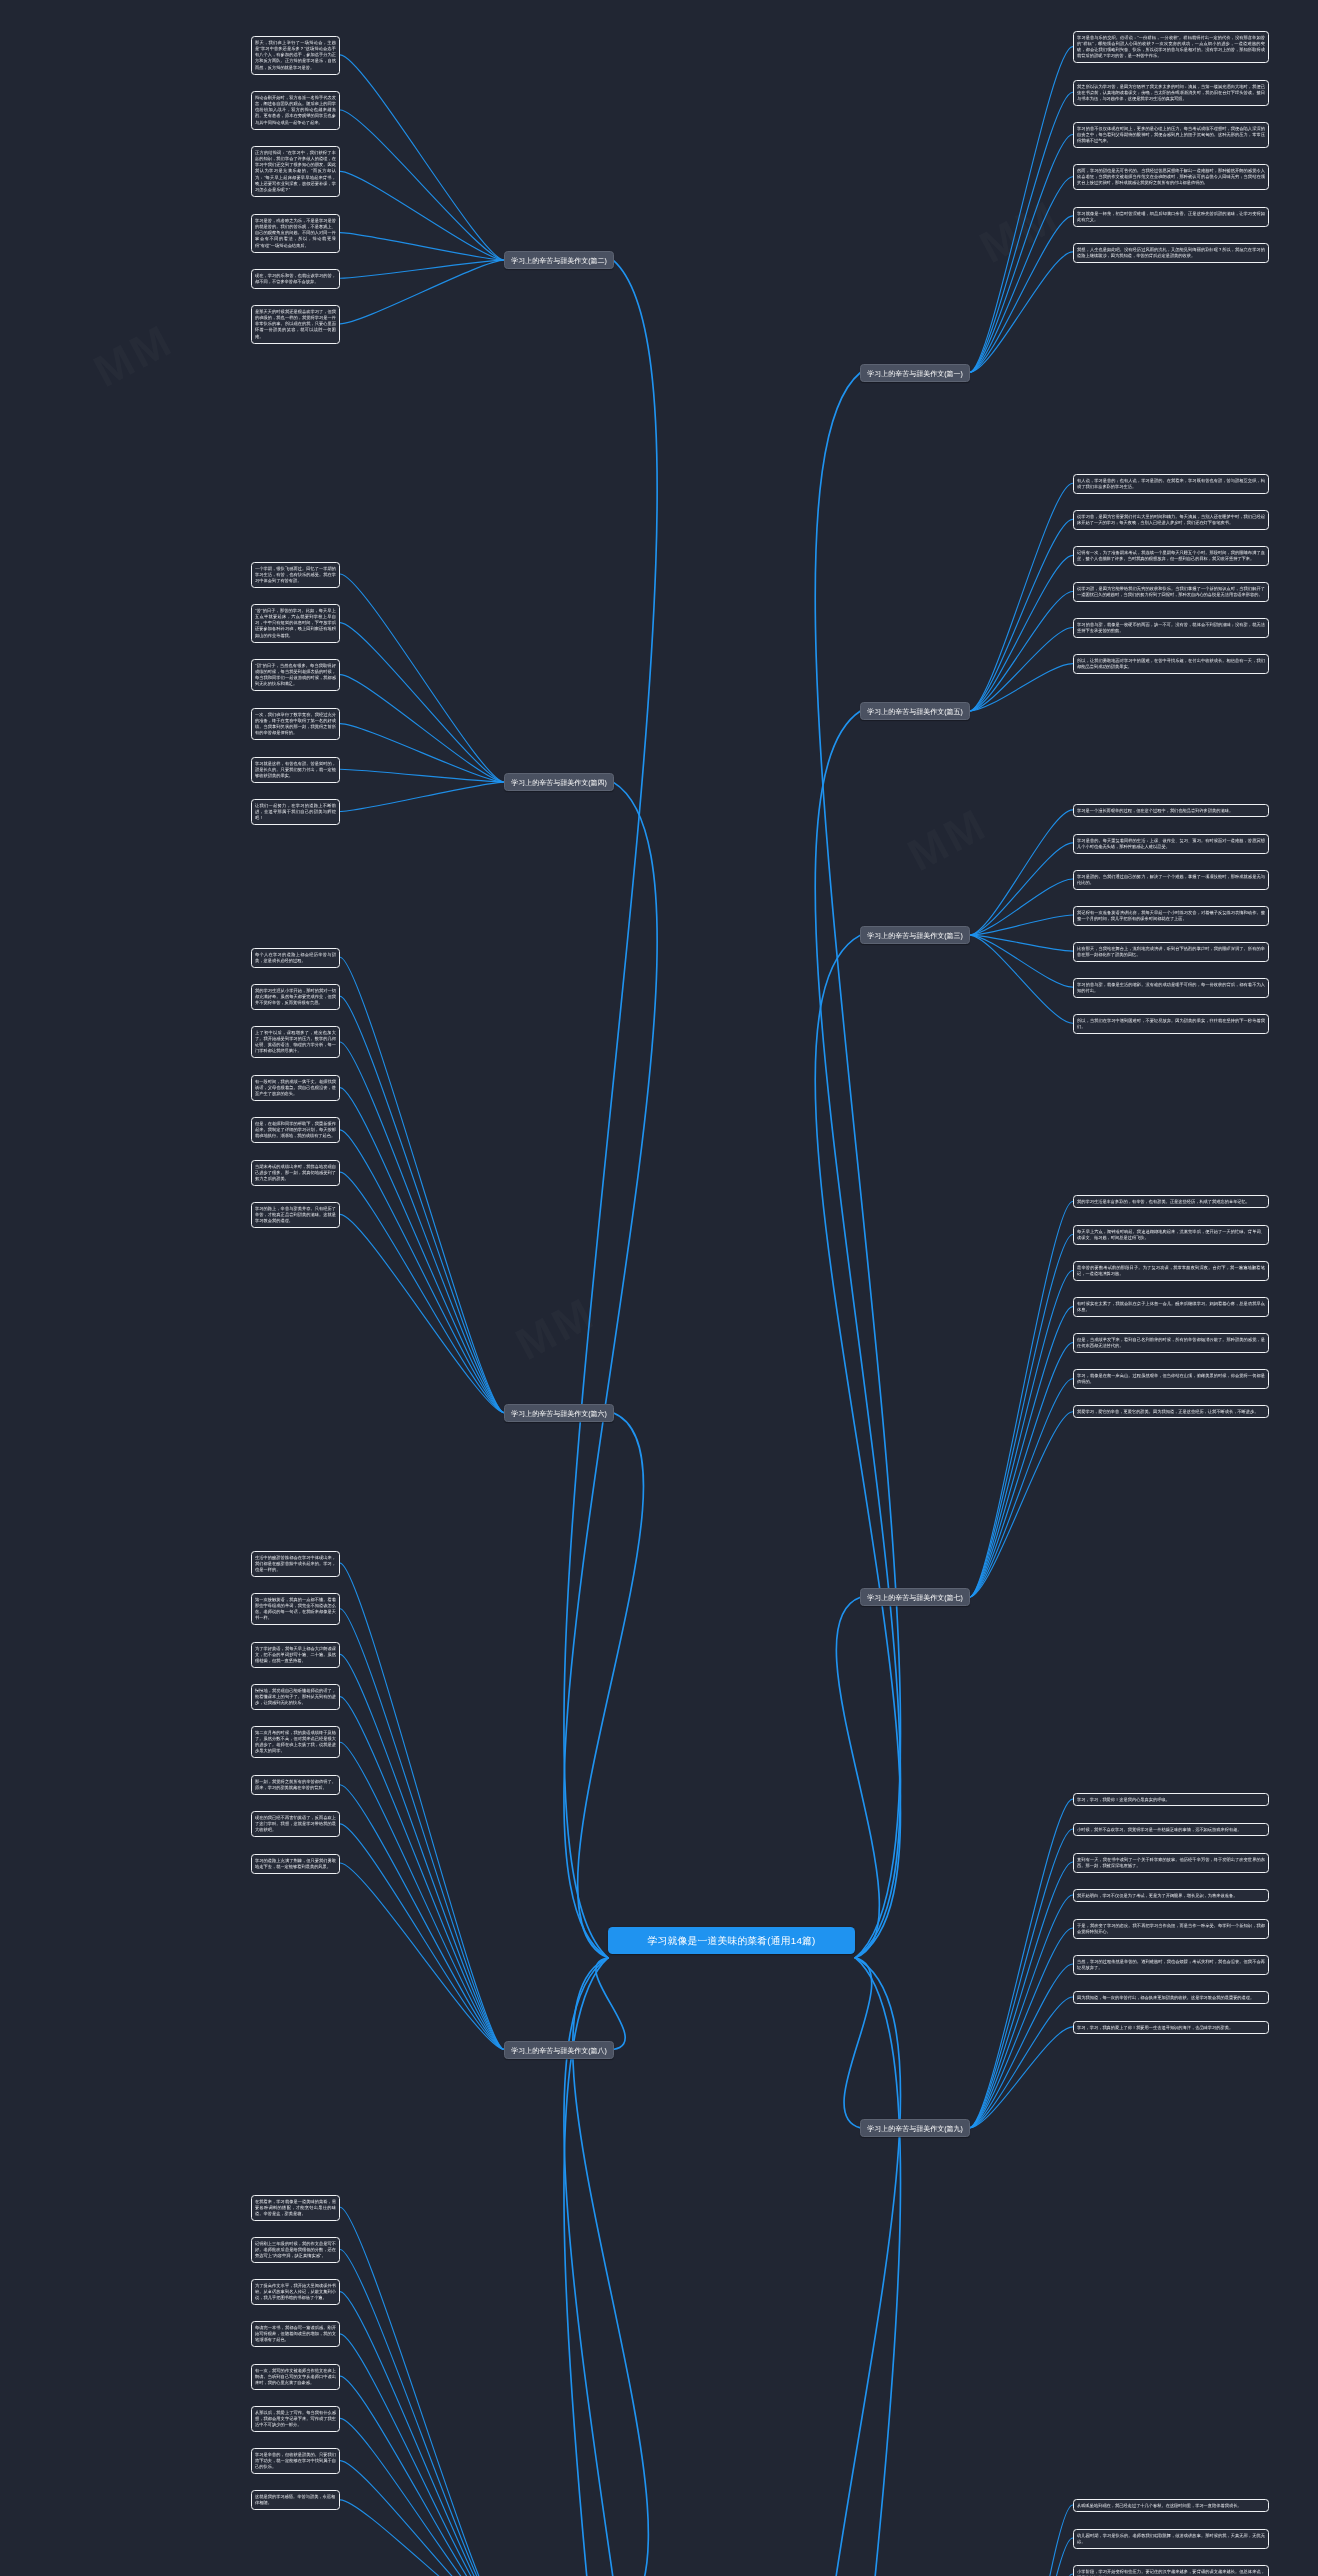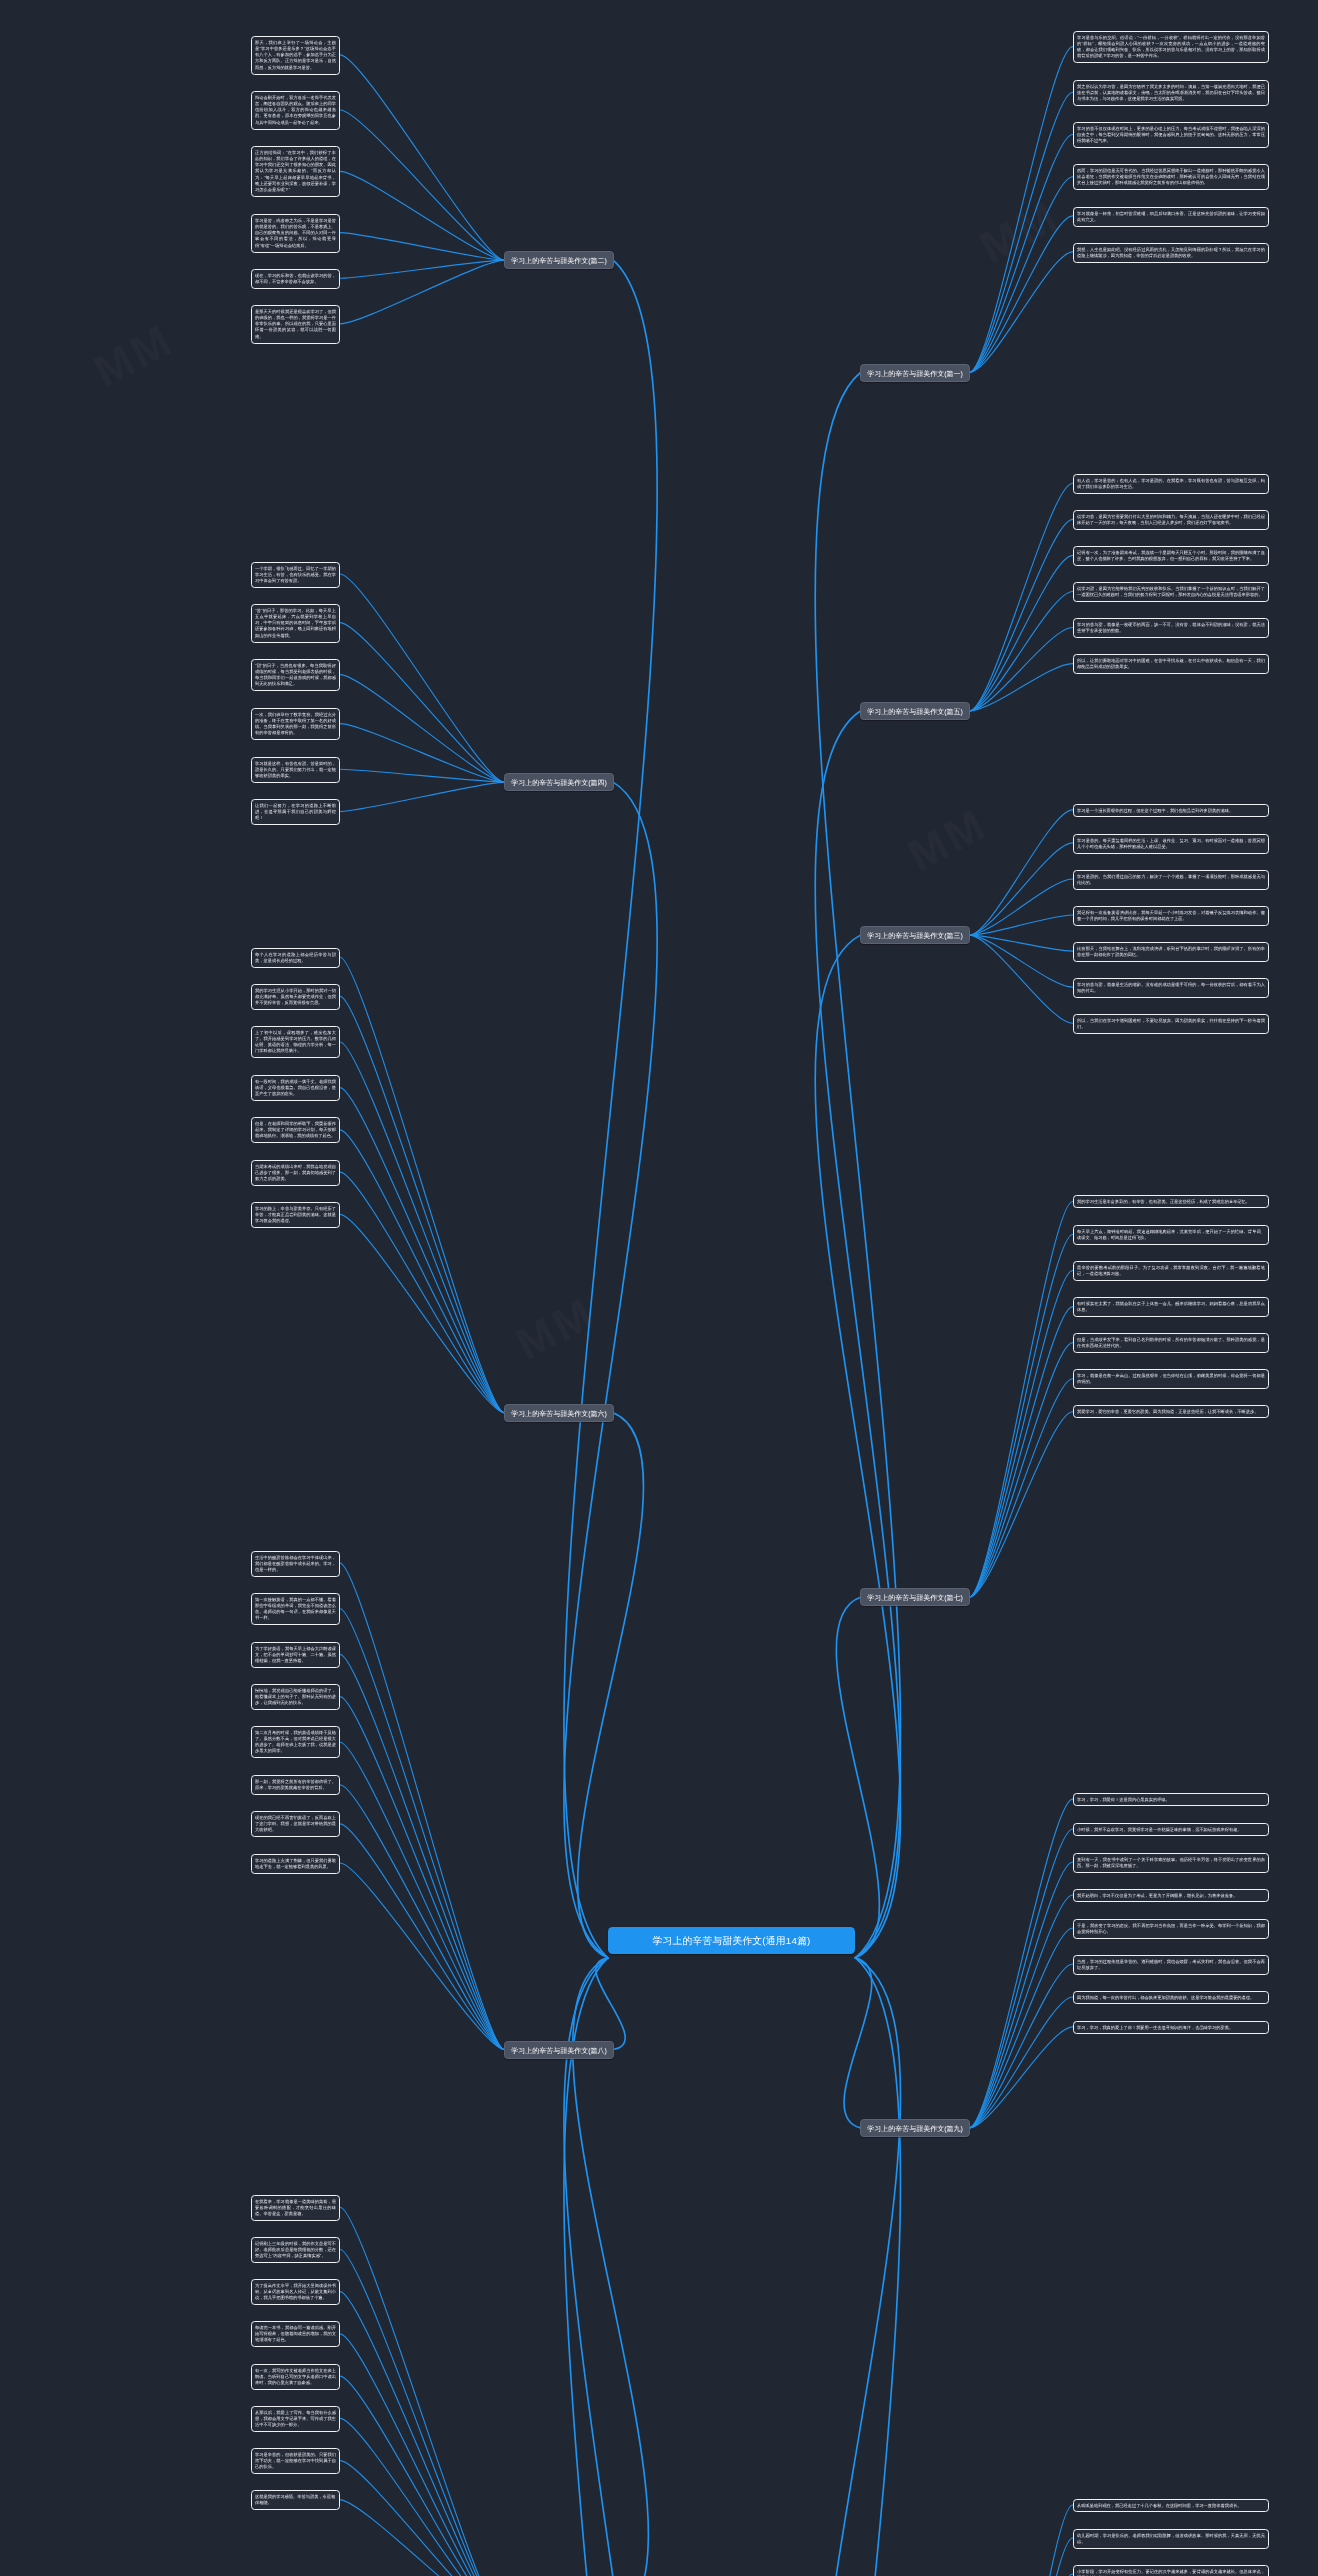--- a/index.html
+++ b/index.html
@@ -202,21 +202,21 @@
       <path d="M 1894 6870 C 1940 6870, 2036 6150, 2082 6150" fill="none" stroke="#1f93f0" stroke-width="2.2" stroke-opacity="0.95" stroke-linecap="round"></path>
       <path d="M 1894 6870 C 1940 6870, 2036 6208, 2082 6208" fill="none" stroke="#1f93f0" stroke-width="2.2" stroke-opacity="0.95" stroke-linecap="round"></path>
       <path d="M 1894 6870 C 1940 6870, 2036 6266, 2082 6266" fill="none" stroke="#1f93f0" stroke-width="2.2" stroke-opacity="0.95" stroke-linecap="round"></path>
       <path d="M 1894 6870 C 1940 6870, 2036 6324, 2082 6324" fill="none" stroke="#1f93f0" stroke-width="2.2" stroke-opacity="0.95" stroke-linecap="round"></path>
       <path d="M 1894 6870 C 1940 6870, 2036 6382, 2082 6382" fill="none" stroke="#1f93f0" stroke-width="2.2" stroke-opacity="0.95" stroke-linecap="round"></path>
       <path d="M 1894 6870 C 1940 6870, 2036 6440, 2082 6440" fill="none" stroke="#1f93f0" stroke-width="2.2" stroke-opacity="0.95" stroke-linecap="round"></path>
       <path d="M 1894 6870 C 1940 6870, 2036 6498, 2082 6498" fill="none" stroke="#1f93f0" stroke-width="2.2" stroke-opacity="0.95" stroke-linecap="round"></path>
       <path d="M 1660 3800 C 1960 4045.6, 1370 6624.4, 1670 6870" fill="none" stroke="#1f93f0" stroke-width="3.2" stroke-opacity="1" stroke-linecap="round"></path>
     </svg>
 
-  <div class="root-node" id="root-node" style="width: 247px; left: 608px; top: 1927px;">学习上的辛苦与甜美作文(通用14篇)</div>
+  <div class="root-node" id="root-node" style="width: 247px; left: 608px; top: 1927px;">学习就像是一道美味的菜肴(通用14篇)</div>
 
 <div class="branch-node" style="left: 504px; top: 251px;"><span>学习上的辛苦与甜美作文(篇二)</span></div>
     <div class="leaf-node" style="width: 89px; left: 251px; top: 36px;"><span>那天，我们班上举行了一场辩论会，主题是"学习中苦多还是乐多？"这场辩论会选手有八个人，有参加的选手，参加选手分为正方和反方两队。正方辩的是学习是乐，自然而然，反方辩的就是学习是苦。</span></div>
     <div class="leaf-node" style="width: 89px; left: 251px; top: 91px;"><span>辩论会刚开始时，双方各派一名辩手代表发言，阐述各自团队的观点。随后班上的同学也纷纷加入战斗，双方的辩论也越来越激烈。更有甚者，原本在旁观望的同学竟也参与其中同辩论成员一起争论了起来。</span></div>
     <div class="leaf-node" style="width: 89px; left: 251px; top: 146px;"><span>正方的结辩词："在学习中，我们获得了丰富的知识，我们学会了许多做人的道理，在学习中我们还交到了很多知心的朋友。因此我认为学习是充满乐趣的。"而反方却认为："每天早上起床都要早早地起来背书，晚上还要写作业到深夜，放假还要补课，学习怎么会是乐呢？"</span></div>
     <div class="leaf-node" style="width: 89px; left: 251px; top: 214px;"><span>学习是苦，或者称之为乐，不是是学习是苦的就是苦的。我们的苦乐观，不是客观上、自己的观察角度的问题。不同的人对同一件事会有不同的看法，所以，辩论就更显得"有理"一场辩论会结束后。</span></div>
     <div class="leaf-node" style="width: 89px; left: 251px; top: 269px;"><span>现在，学习的乐和苦，也就应该学习的苦，都不同，不管多辛苦都不会放弃。</span></div>
     <div class="leaf-node" style="width: 89px; left: 251px; top: 305px;"><span>是那天天的时候我还是很喜欢学习了，但我的班级的，我也一样的，我觉得学习是一件非常快乐的事。所以现在的我，只要心里面怀着一份甜美的笑容，就可以战胜一切困难。</span></div>
     <div class="branch-node" style="left: 860px; top: 364px;"><span>学习上的辛苦与甜美作文(篇一)</span></div>
     <div class="leaf-node" style="width: 196px; left: 1073px; top: 31px;"><span>学习是苦与乐的交织。俗话说："一份耕耘，一分收获"。耕耘就得付出一定的代价，没有那含辛如苦的"耕耘"，哪能领会到甜人心田的收获？一次次竞赛的成功，一点点细小的进步，一道道难题的突破，都会让我们领略到兴奋、快乐，所以说学习的苦与乐是相对的。没有学习上的苦，那知所取得成就背后的甜呢？学习的苦，是一种苦中作乐。</span></div>

